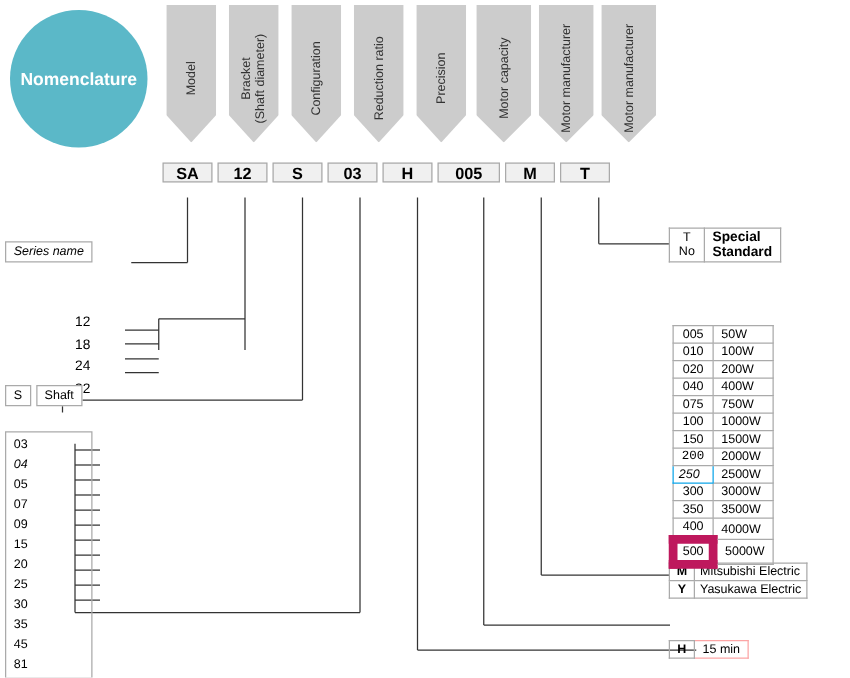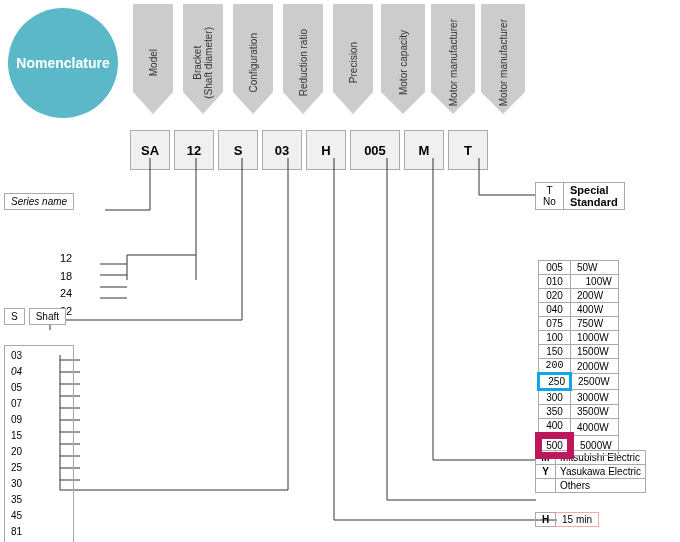--- a/index.html
+++ b/index.html
@@ -71,21 +71,21 @@
       position: absolute;
       top: 130px;
       left: 130px;
       display: flex;
       gap: 4px;
       align-items: center;
     }
 
     .code-box {
       width: 40px;
-      height: 40px;
+      height: 16px;
       border: 1px solid #aaa;
       background: #f0f0f0;
       display: flex;
       align-items: center;
       justify-content: center;
       font-size: 13px;
       font-weight: bold;
     }
 
     .code-box.wide {
@@ -273,36 +273,32 @@
 <table style="position:absolute; left:535px; top:450px; border-collapse:collapse; font-size:10px;">
   <tbody>
       <tr>
     <td style="border:1px solid #aaa; padding:1px 4px; width:20px; text-align:center; font-weight:bold;">M</td>
     <td style="border:1px solid #aaa; padding:1px 4px;">Mitsubishi Electric</td>
   </tr>
   <tr>
     <td style="border:1px solid #aaa; padding:1px 4px; text-align:center; font-weight:bold;">Y</td>
     <td style="border:1px solid #aaa; padding:1px 4px;">Yasukawa Electric</td>
   </tr>
-  <tr>
-    <td style="border:1px solid #aaa; padding:1px 4px; text-align:center;"></td>
-    <td style="border:1px solid #aaa; padding:1px 4px;">Others</td>
-  </tr>
 </tbody>
   </table>
 
 <table style="position:absolute; left:535px; top:260px; border-collapse:collapse; font-size:10px;">
   <tbody>
       <tr>
         <td style="border:1px solid #aaa; padding:1px 4px; width:32px; text-align:center;">005</td>
         <td style="border:1px solid #aaa; padding:1px 6px;">50W</td>
       </tr>
   <tr>
         <td style="border:1px solid #aaa; padding:1px 4px; text-align:center;">010</td>
-        <td style="border:1px solid #aaa; padding:1px 6px;text-align:right;">100W</td>
+        <td style="border:1px solid #aaa; padding:1px 6px;">100W</td>
       </tr>
   <tr>
         <td style="border:1px solid #aaa; padding:1px 4px; text-align:center;">020</td>
         <td style="border:1px solid #aaa; padding:1px 6px;">200W</td>
       </tr>
   <tr>
         <td style="border:1px solid #aaa; padding:1px 4px; text-align:center;">040</td>
         <td style="border:1px solid #aaa; padding:1px 6px;">400W</td>
       </tr>
   <tr>
@@ -315,21 +311,21 @@
       </tr>
   <tr>
         <td style="border:1px solid #aaa; padding:1px 4px; text-align:center;">150</td>
         <td style="border:1px solid #aaa; padding:1px 6px;">1500W</td>
       </tr>
   <tr>
         <td style="border:1px solid #aaa; padding:1px 4px; text-align:center;font-family:Liberation Mono, monospace;">200</td>
         <td style="border:1px solid #aaa; padding:1px 6px;">2000W</td>
       </tr>
   <tr>
-        <td style="border:3px solid #0ea5e9; padding:1px 4px; text-align:right;">250</td>
+        <td style="border:1px solid #0ea5e9; padding:1px 4px; text-align:left;font-style:italic;">250</td>
         <td style="border:1px solid #aaa; padding:1px 6px;">2500W</td>
       </tr>
   <tr>
         <td style="border:1px solid #aaa; padding:1px 4px; text-align:center;margin-top:10px;">300</td>
         <td style="border:1px solid #aaa; padding:1px 6px;">3000W</td>
       </tr>
   <tr>
         <td style="border:1px solid #aaa; padding:1px 4px; text-align:center;">350</td>
         <td style="border:1px solid #aaa; padding:1px 6px;">3500W</td>
       </tr>

